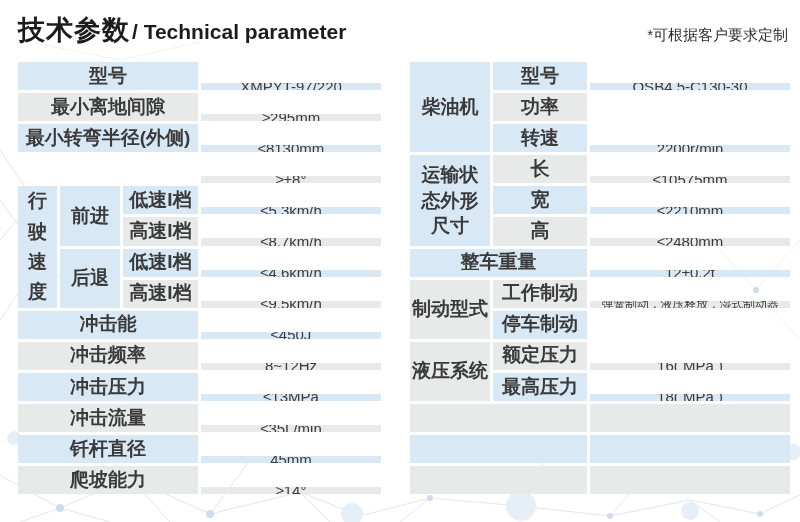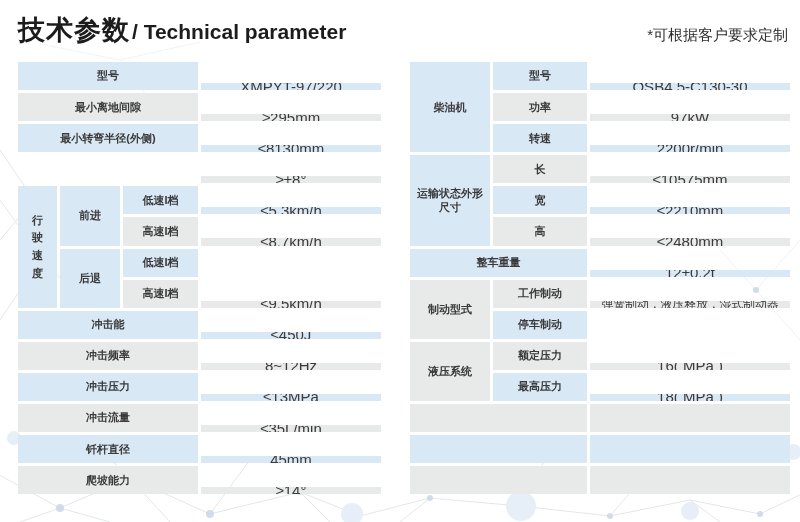--- a/index.html
+++ b/index.html
@@ -24,21 +24,21 @@
   .custom-note{position:absolute;top:26px;right:12px;z-index:2;font-size:15px;color:#2e2e2e;}
 
   .spec-table{position:absolute;top:62px;display:grid;gap:3px;z-index:1;}
   .table-left{left:18px;grid-template-columns:39px 60px 75px 180px;grid-auto-rows:28.1px;}
   .table-right{left:410px;grid-template-columns:80px 94px 200px;grid-auto-rows:28.1px;}
 
   .cell{
     display:flex;align-items:center;justify-content:center;
     font-size:15px;line-height:1.2;text-align:center;overflow:hidden;
   }
-  .cell.lbl{font-weight:700;font-size:11px;}
+  .cell.lbl{font-weight:700;font-size:19px;}
   .cell.val{font-weight:400;margin-top:21px;}
   .cell.small{font-size:12px;letter-spacing:-0.2px;}
   .blue{background:var(--row-blue);}
   .gray{background:var(--row-gray);}
   .vtext{display:block;width:1.15em;margin:0 auto;word-break:break-all;line-height:1.6;text-align:center;}
   .wrap2{width:68px;line-height:1.35;word-break:break-all;}
 </style>
 </head>
 <body>
 
@@ -91,20 +91,21 @@
     <div class="cell lbl blue" style="grid-row:5/9;grid-column:1">
         <span class="vtext">行驶速度</span>
       </div>
     <div class="cell lbl blue" style="grid-row:5/7;grid-column:2">前进</div>
     <div class="cell lbl blue" style="grid-row:7/9;grid-column:2">后退</div>
     <div class="cell lbl blue" style="grid-row:5;grid-column:3">低速I档</div>
     <div class="cell val blue" style="grid-row:5;grid-column:4">≤5.3km/h</div>
     <div class="cell lbl gray" style="grid-row:6;grid-column:3">高速I档</div>
     <div class="cell val gray" style="grid-row:6;grid-column:4">≤8.7km/h</div>
     <div class="cell lbl blue" style="grid-row:7;grid-column:3">低速I档</div>
+    <div class="cell val blue" style="grid-row:7;grid-column:4">≤4.6km/h</div>
     <div class="cell lbl gray" style="grid-row:8;grid-column:3">高速I档</div>
     <div class="cell val gray" style="grid-row:8;grid-column:4">≤9.5km/h</div>
 
     <div class="cell lbl blue" style="grid-row:9;grid-column:1/4">冲击能</div>
     <div class="cell val blue" style="grid-row:9;grid-column:4">≤450J</div>
     <div class="cell lbl gray" style="grid-row:10;grid-column:1/4">冲击频率</div>
     <div class="cell val gray" style="grid-row:10;grid-column:4">8~12Hz</div>
     <div class="cell lbl blue" style="grid-row:11;grid-column:1/4">冲击压力</div>
     <div class="cell val blue" style="grid-row:11;grid-column:4">≤13MPa</div>
     <div class="cell lbl gray" style="grid-row:12;grid-column:1/4">冲击流量</div>
@@ -114,21 +115,20 @@
     <div class="cell lbl gray" style="grid-row:14;grid-column:1/4">爬坡能力</div>
     <div class="cell val gray" style="grid-row:14;grid-column:4">≥14°</div>
   </div>
 
   <div class="spec-table table-right">
 
     <div class="cell lbl blue" style="grid-row:1/4;grid-column:1">柴油机</div>
     <div class="cell lbl blue" style="grid-row:1;grid-column:2">型号</div>
     <div class="cell val blue" style="grid-row:1;grid-column:3">QSB4.5-C130-30</div>
     <div class="cell lbl gray" style="grid-row:2;grid-column:2">功率</div>
-    <div class="cell val gray" style="grid-row:2;grid-column:3">97kW</div>
     <div class="cell lbl blue" style="grid-row:3;grid-column:2">转速</div>
     <div class="cell val blue" style="grid-row:3;grid-column:3">2200r/min</div>
 
     <div class="cell lbl blue" style="grid-row:4/7;grid-column:1">
         <span class="wrap2">运输状态外形尺寸</span>
       </div>
     <div class="cell lbl gray" style="grid-row:4;grid-column:2">长</div>
     <div class="cell val gray" style="grid-row:4;grid-column:3">≤10575mm</div>
     <div class="cell lbl blue" style="grid-row:5;grid-column:2">宽</div>
     <div class="cell val blue" style="grid-row:5;grid-column:3">≤2210mm</div>

